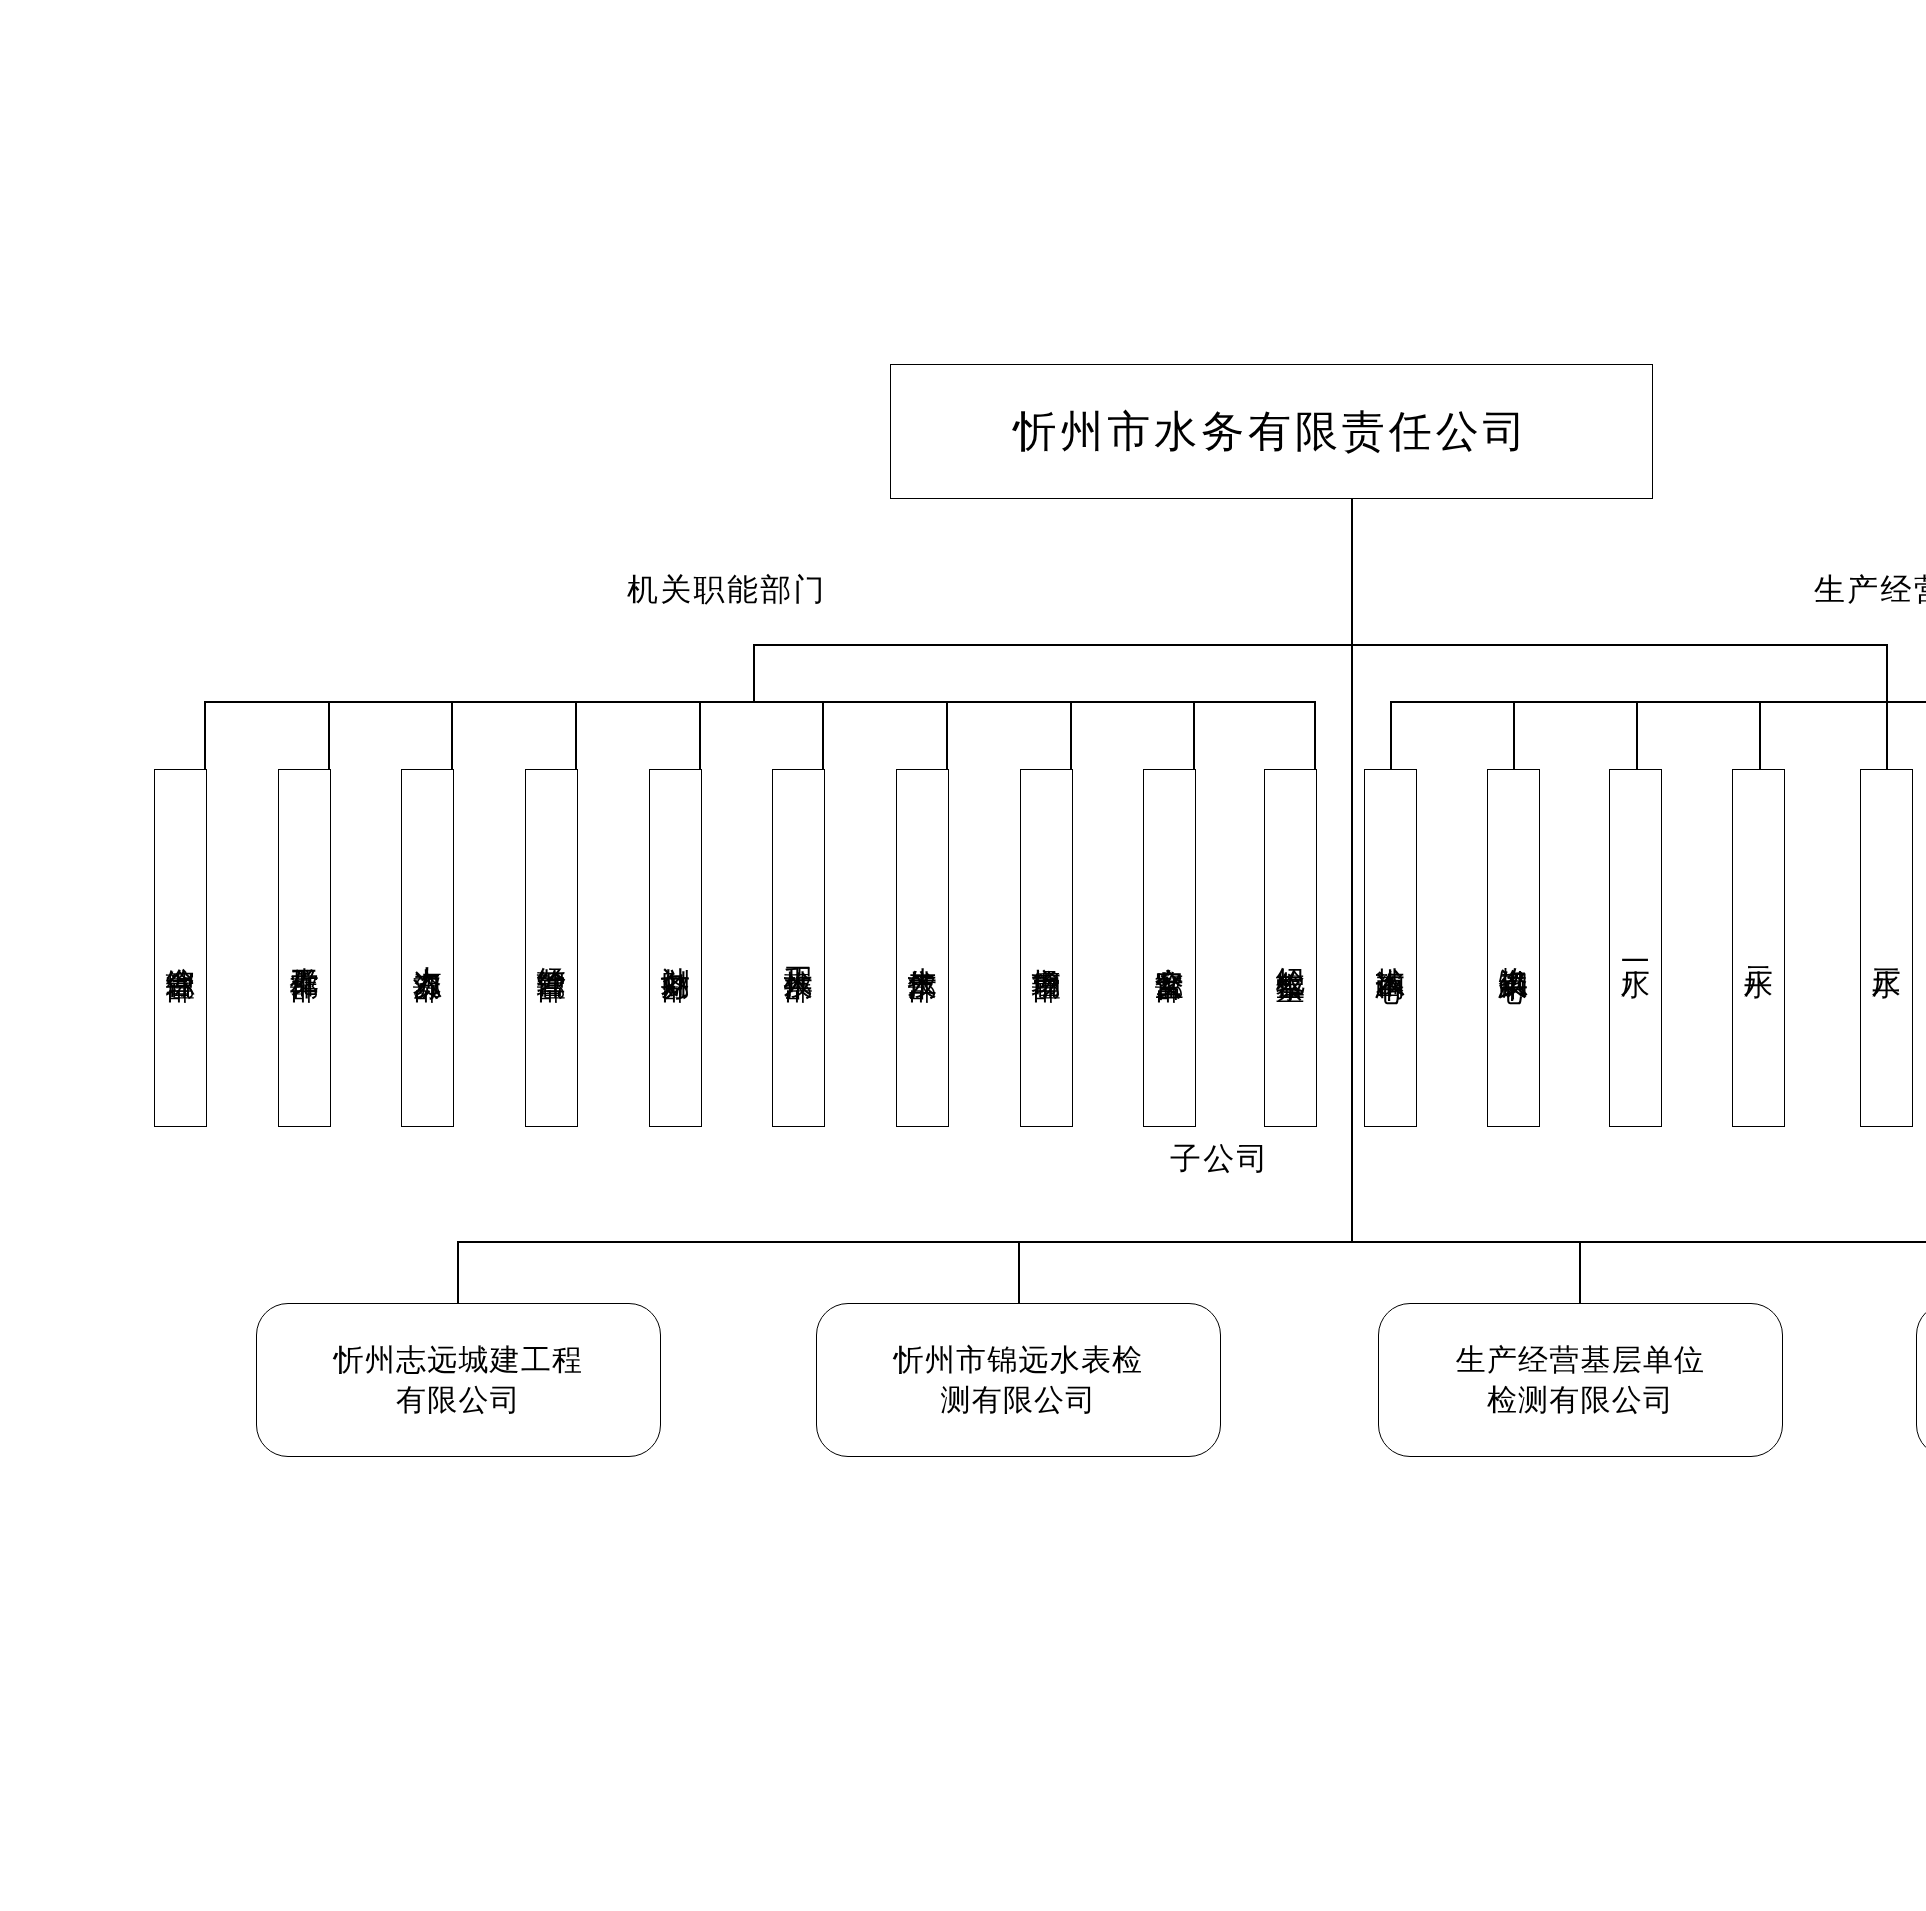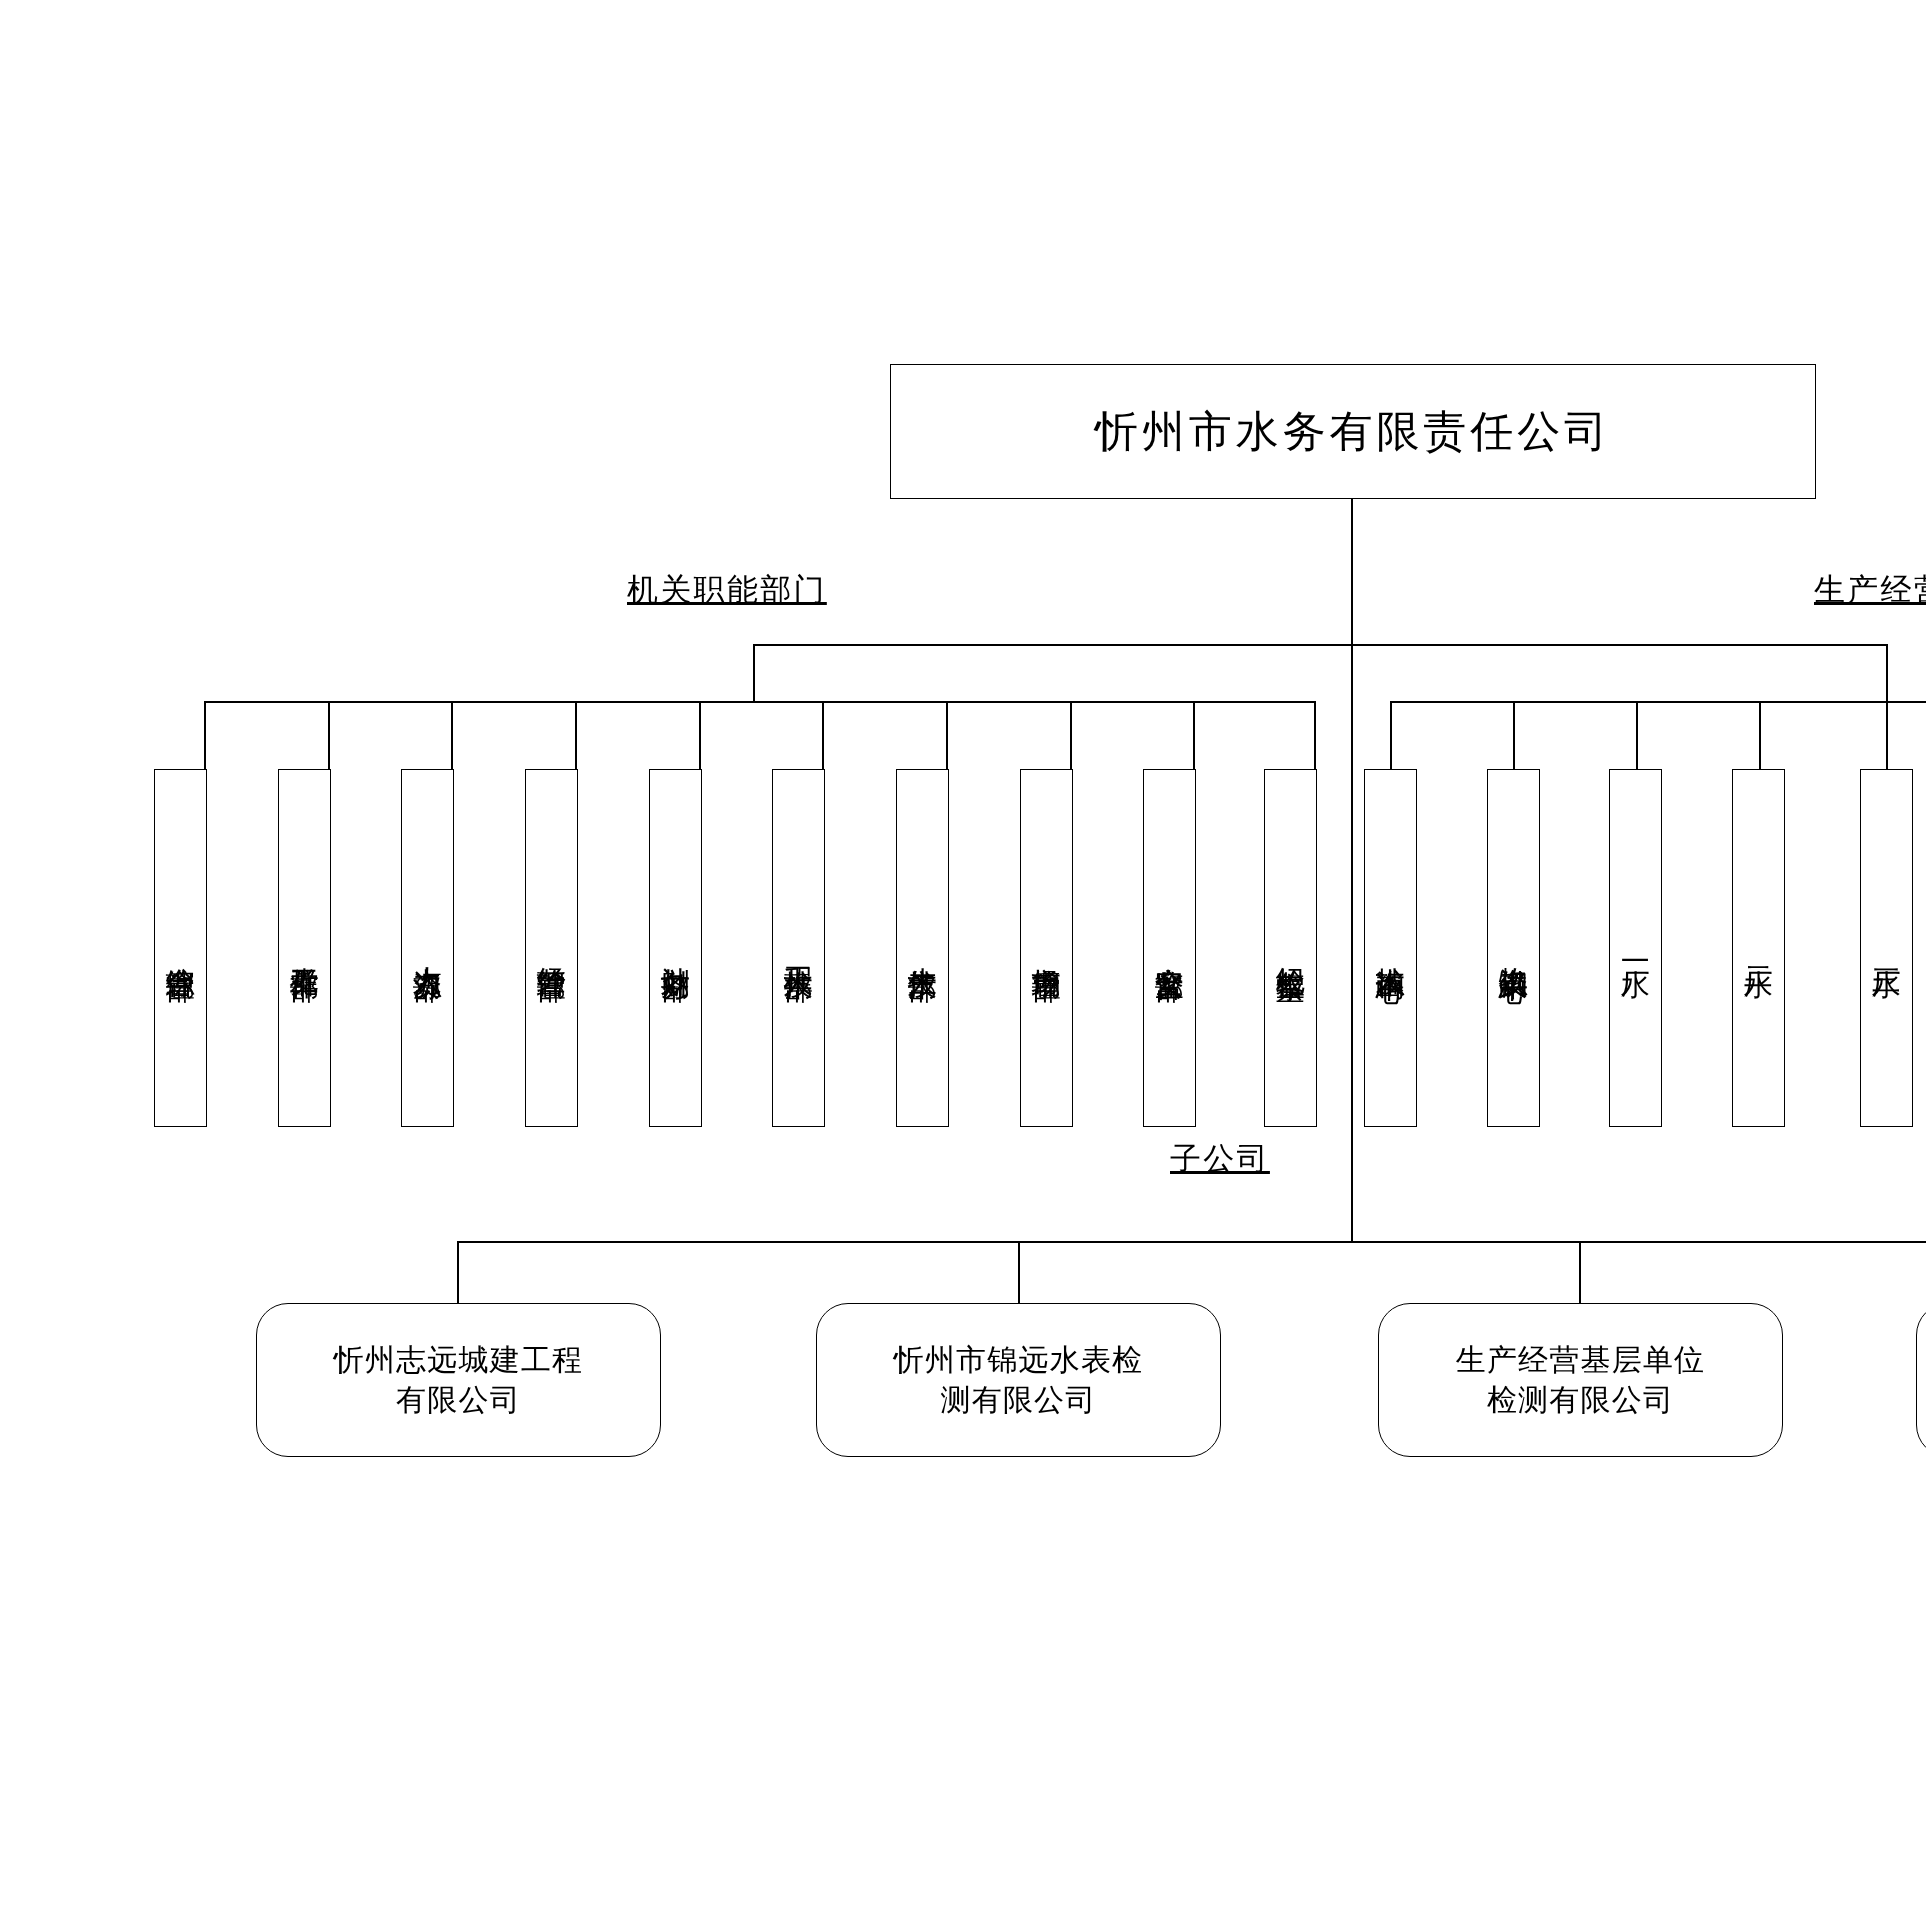--- a/index.html
+++ b/index.html
@@ -36,35 +36,34 @@
   }
   .label {
     position: absolute;
     white-space: nowrap;
   }
 
   
   #root-box {
     left: 890px;
     top: 364px;
-    width: 926px;
+    width: 763px;
     height: 135px;
     border-width: 1.9px;
   }
   #root-box .txt {
     font-size: 43px;
     letter-spacing: 3.9px;
     font-weight: 500;
   }
 
   
   .section-caption {
     font-size: 31px;
     letter-spacing: 2.3px;
-    text-decoration: underline;
   }
   #caption-dept   { left: 627px; top: 569px; }
   #caption-prod   { left: 1814px; top: 569px; }
   #caption-sub    { left: 1170px; top: 1138px; }
 
   
   .leaf {
     width: 53px;
     height: 358px;
   }

